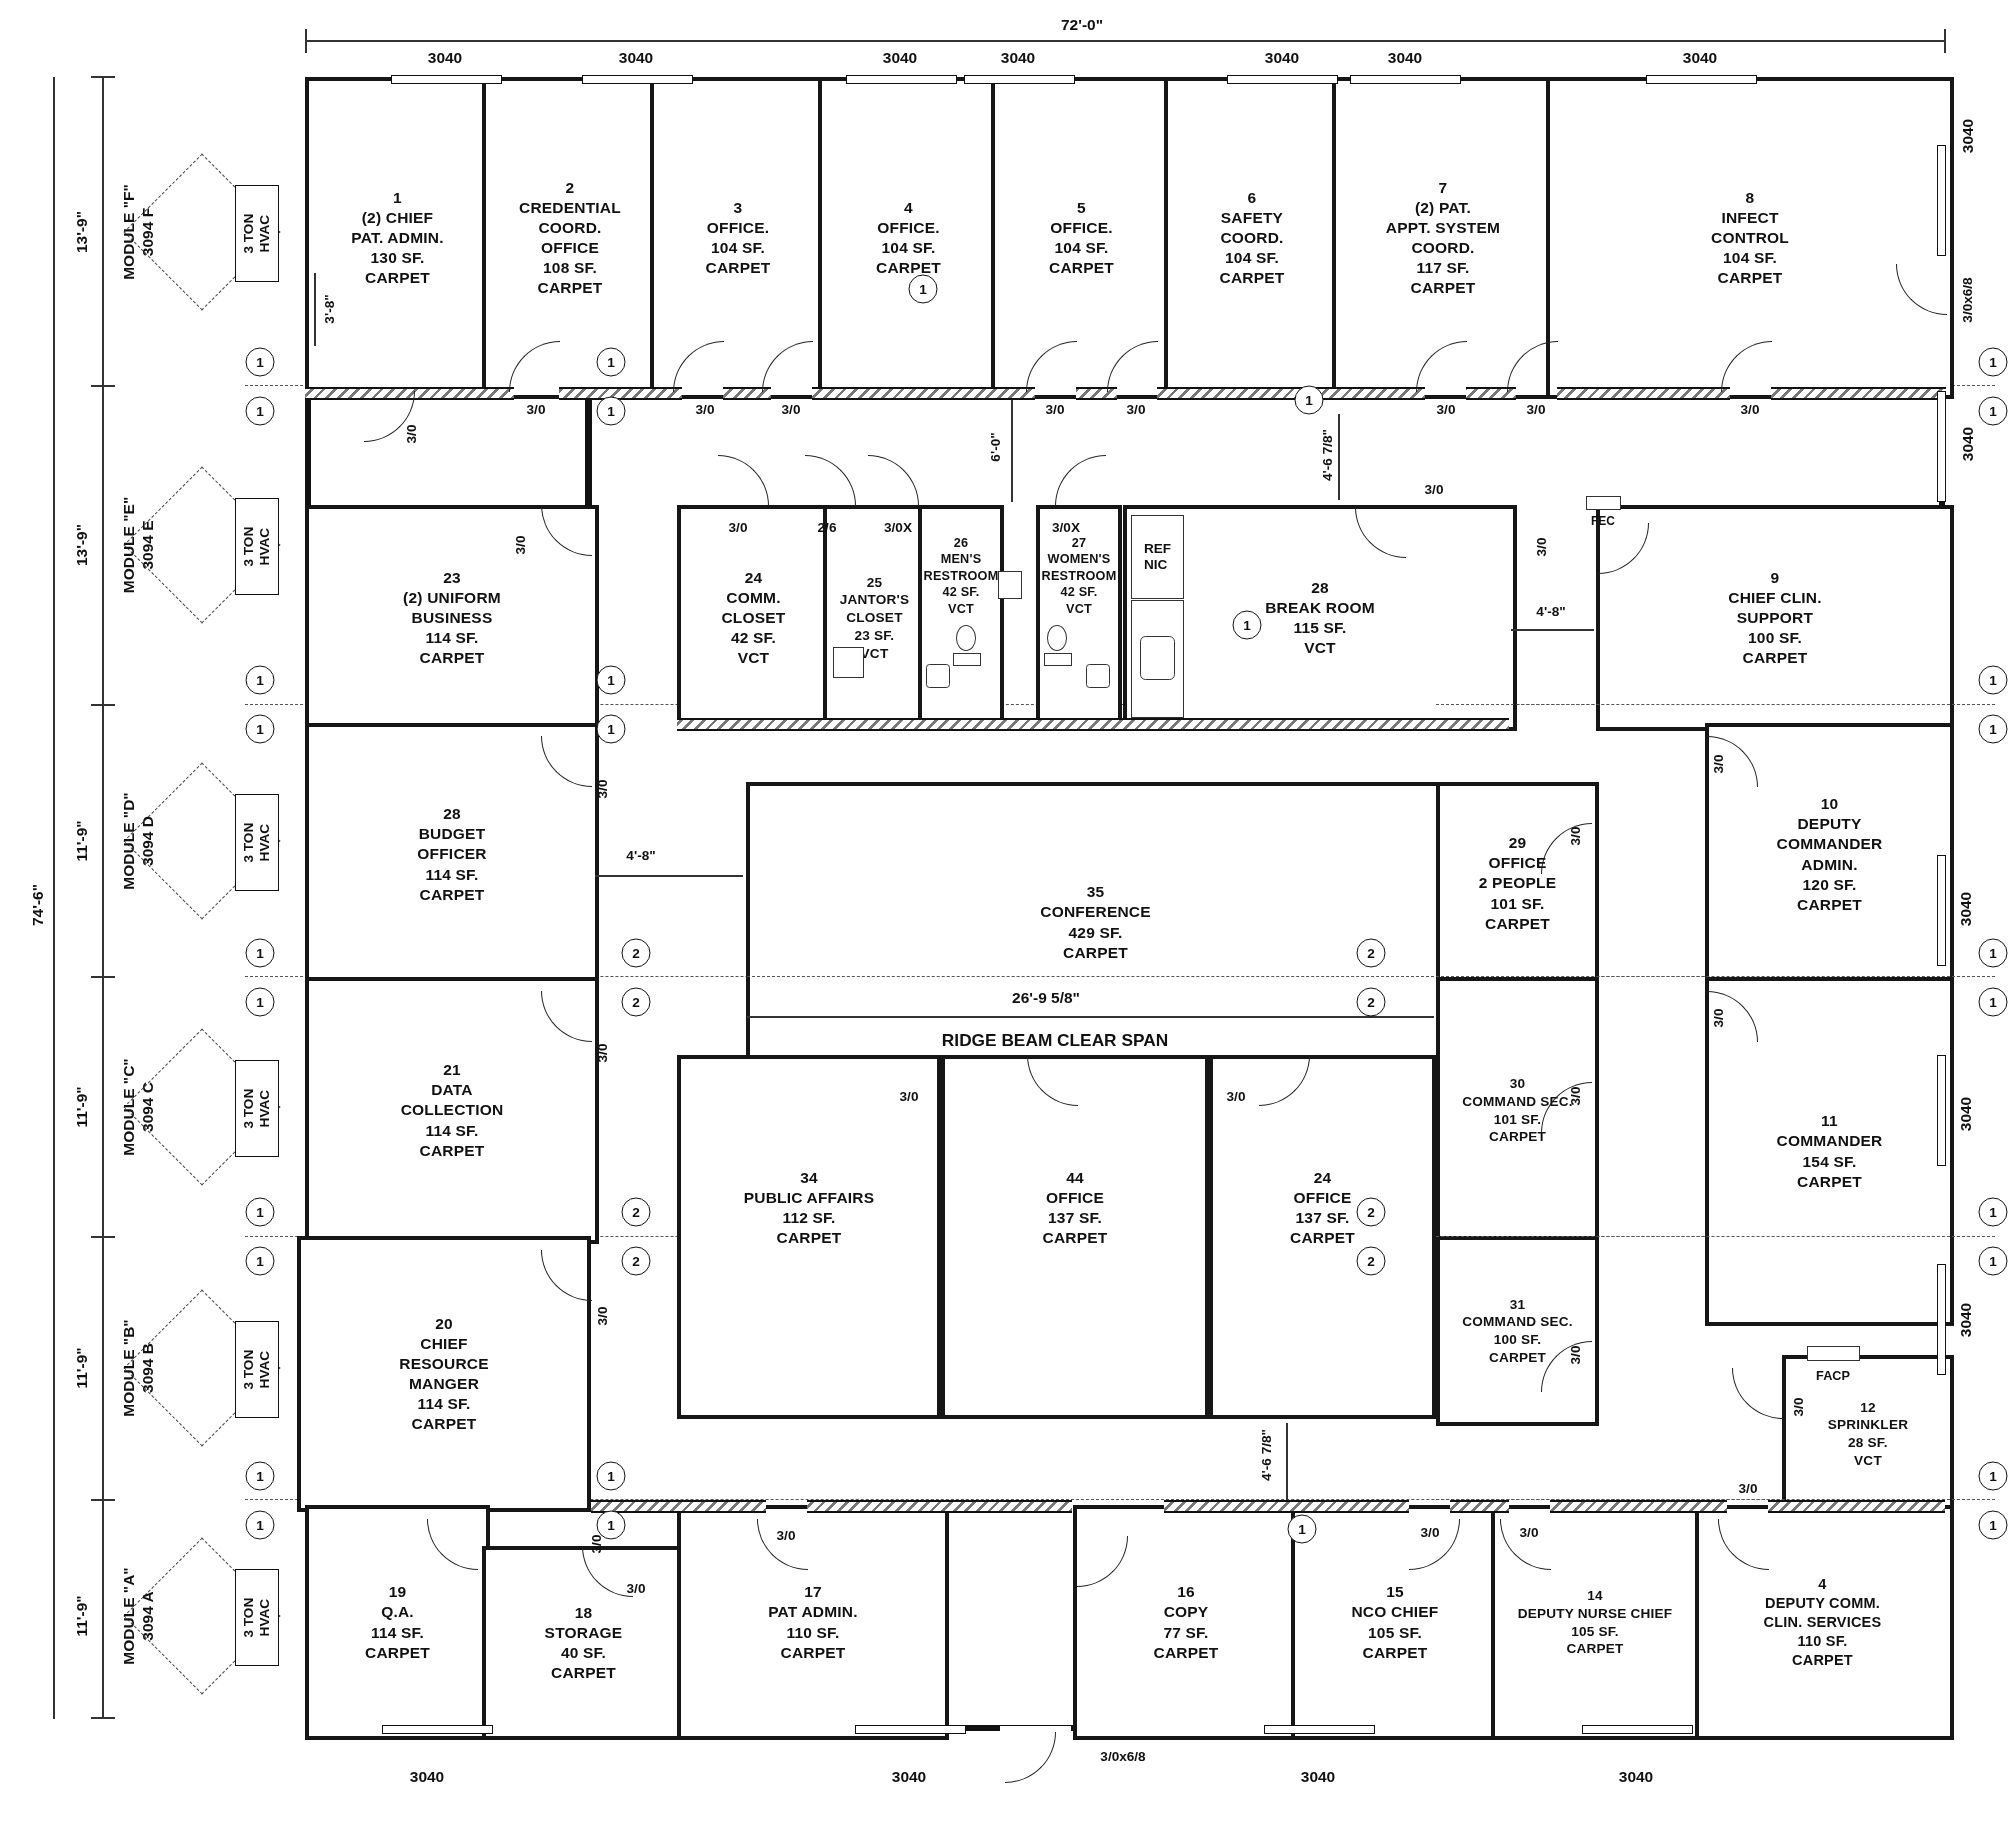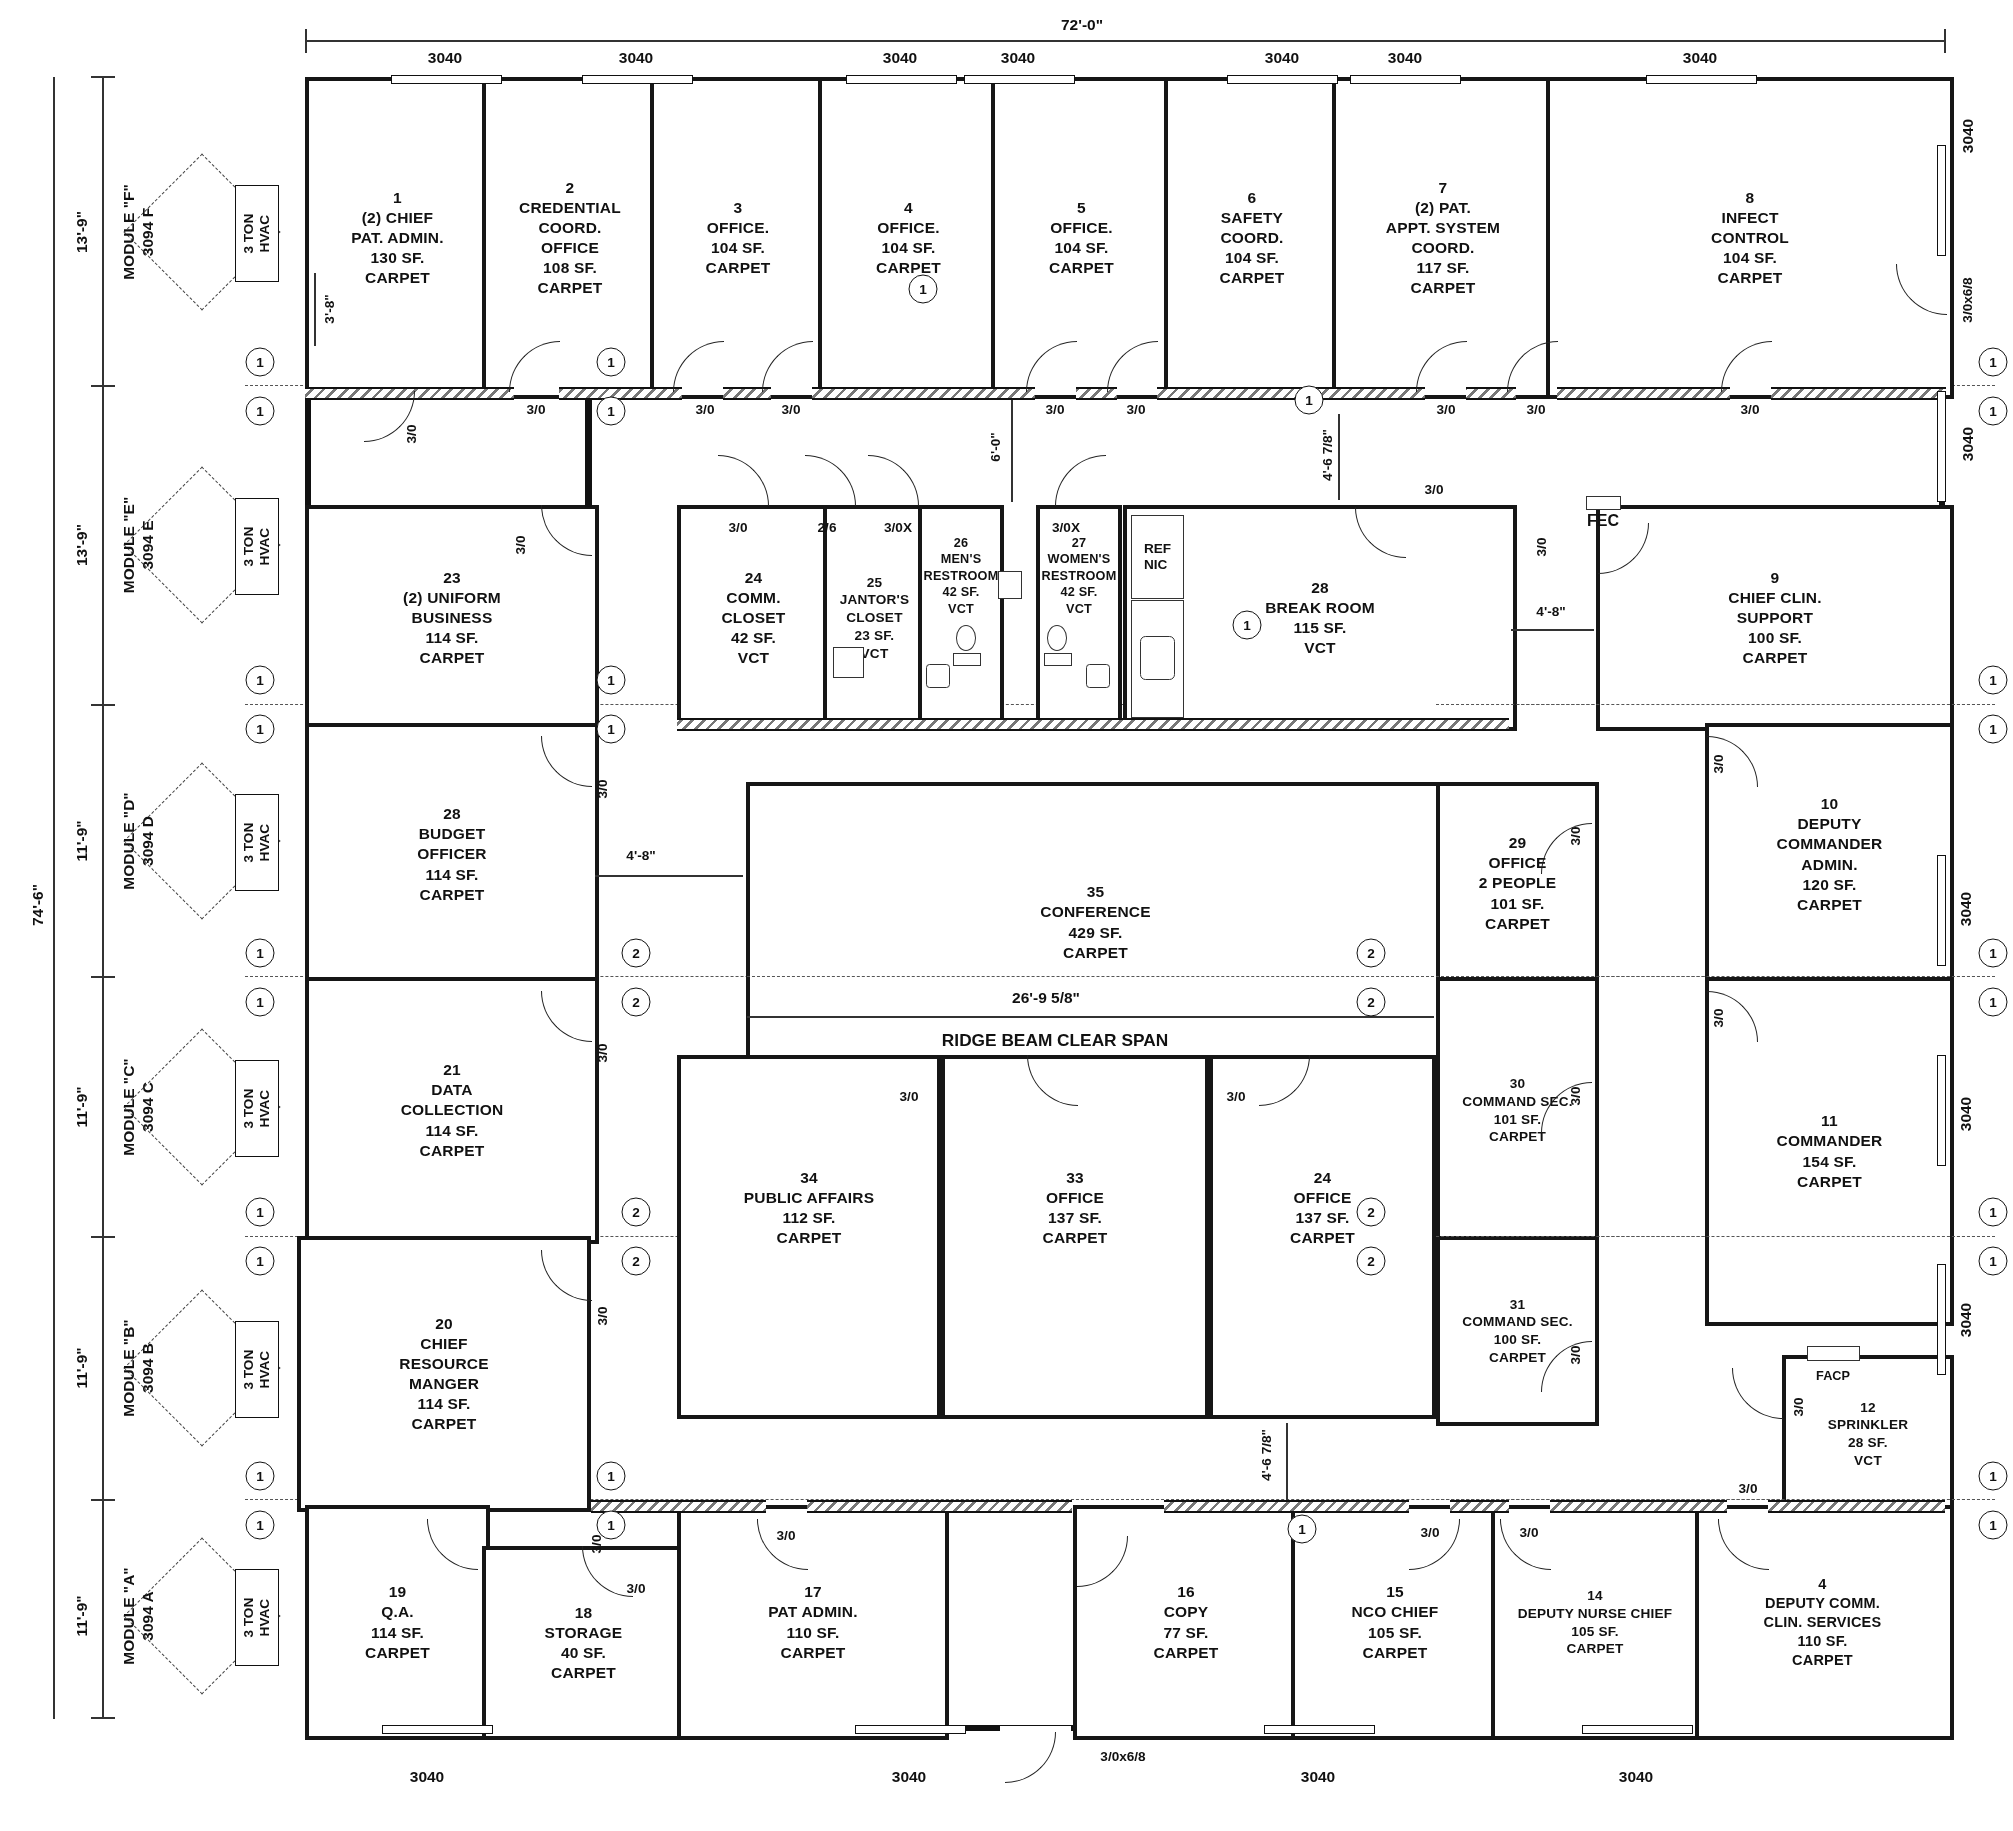--- a/index.html
+++ b/index.html
@@ -143,21 +143,21 @@
 CARPET</div>
 
   <div class="room" style="left:746px;top:782px;width:691px;height:273px">35
 CONFERENCE
 429 SF.
 CARPET</div>
   <div class="room" style="left:677px;top:1055px;width:264px;height:364px;align-items:flex-start;padding-top:109px;box-sizing:border-box">34
 PUBLIC AFFAIRS
 112 SF.
 CARPET</div>
-  <div class="room" style="left:941px;top:1055px;width:268px;height:364px;align-items:flex-start;padding-top:109px;box-sizing:border-box">33
+  <div class="room" style="left:941px;top:1055px;width:268px;height:364px;align-items:flex-start;padding-top:109px;box-sizing:border-box">44
 OFFICE
 137 SF.
 CARPET</div>
   <div class="room" style="left:1209px;top:1055px;width:227px;height:364px;align-items:flex-start;padding-top:109px;box-sizing:border-box">24
 OFFICE
 137 SF.
 CARPET</div>
 
   <div class="room" style="left:1436px;top:782px;width:155px;height:195px">29
 OFFICE
@@ -304,21 +304,21 @@
   <div class="fx" style="left:1086px;top:664px;width:22px;height:22px;border-radius:3.6px"></div>
   <div class="fx" style="left:833px;top:647px;width:29px;height:29px"></div>
   <div class="fx" style="left:998px;top:571px;width:22px;height:25.5px"></div>
   <div class="fx" style="left:1131px;top:600px;width:51px;height:116px"></div>
   <div class="fx" style="left:1140px;top:636px;width:33px;height:42px;border-radius:5.5px"></div>
   <div class="fx" style="left:1131px;top:515px;width:51px;height:82px;display:flex;align-items:center;justify-content:center">
     <span style="font-weight:bold;font-size:13.6px;white-space:pre-line;line-height:1.2">REF
 NIC</span>
   </div>
   <div class="fx" style="left:1586px;top:496px;width:33px;height:11.8px"></div>
-  <div class="lb" style="left:1603px;top:521px;font-size:16px">FEC</div>
+  <div class="lb" style="left:1603px;top:521px;font-size:12px">FEC</div>
   <div class="fx" style="left:1807px;top:1346px;width:51px;height:12.7px"></div>
   <div class="lb" style="left:1833px;top:1376px;font-size:12.7px">FACP</div>
 
   <div class="dl" style="left:305px;top:40px;width:1641px;height:1.8px"></div>
   <div class="dl" style="left:305px;top:29px;width:1.8px;height:23.6px"></div>
   <div class="dl" style="left:1944px;top:29px;width:1.8px;height:23.6px"></div>
   <div class="dl" style="left:53px;top:77px;width:1.8px;height:1642px"></div>
   <div class="dl" style="left:102px;top:77px;width:1.8px;height:1642px"></div>
   <div class="dl" style="left:91px;top:76px;width:23.6px;height:1.8px"></div>
   <div class="dl" style="left:91px;top:385px;width:23.6px;height:1.8px"></div>

